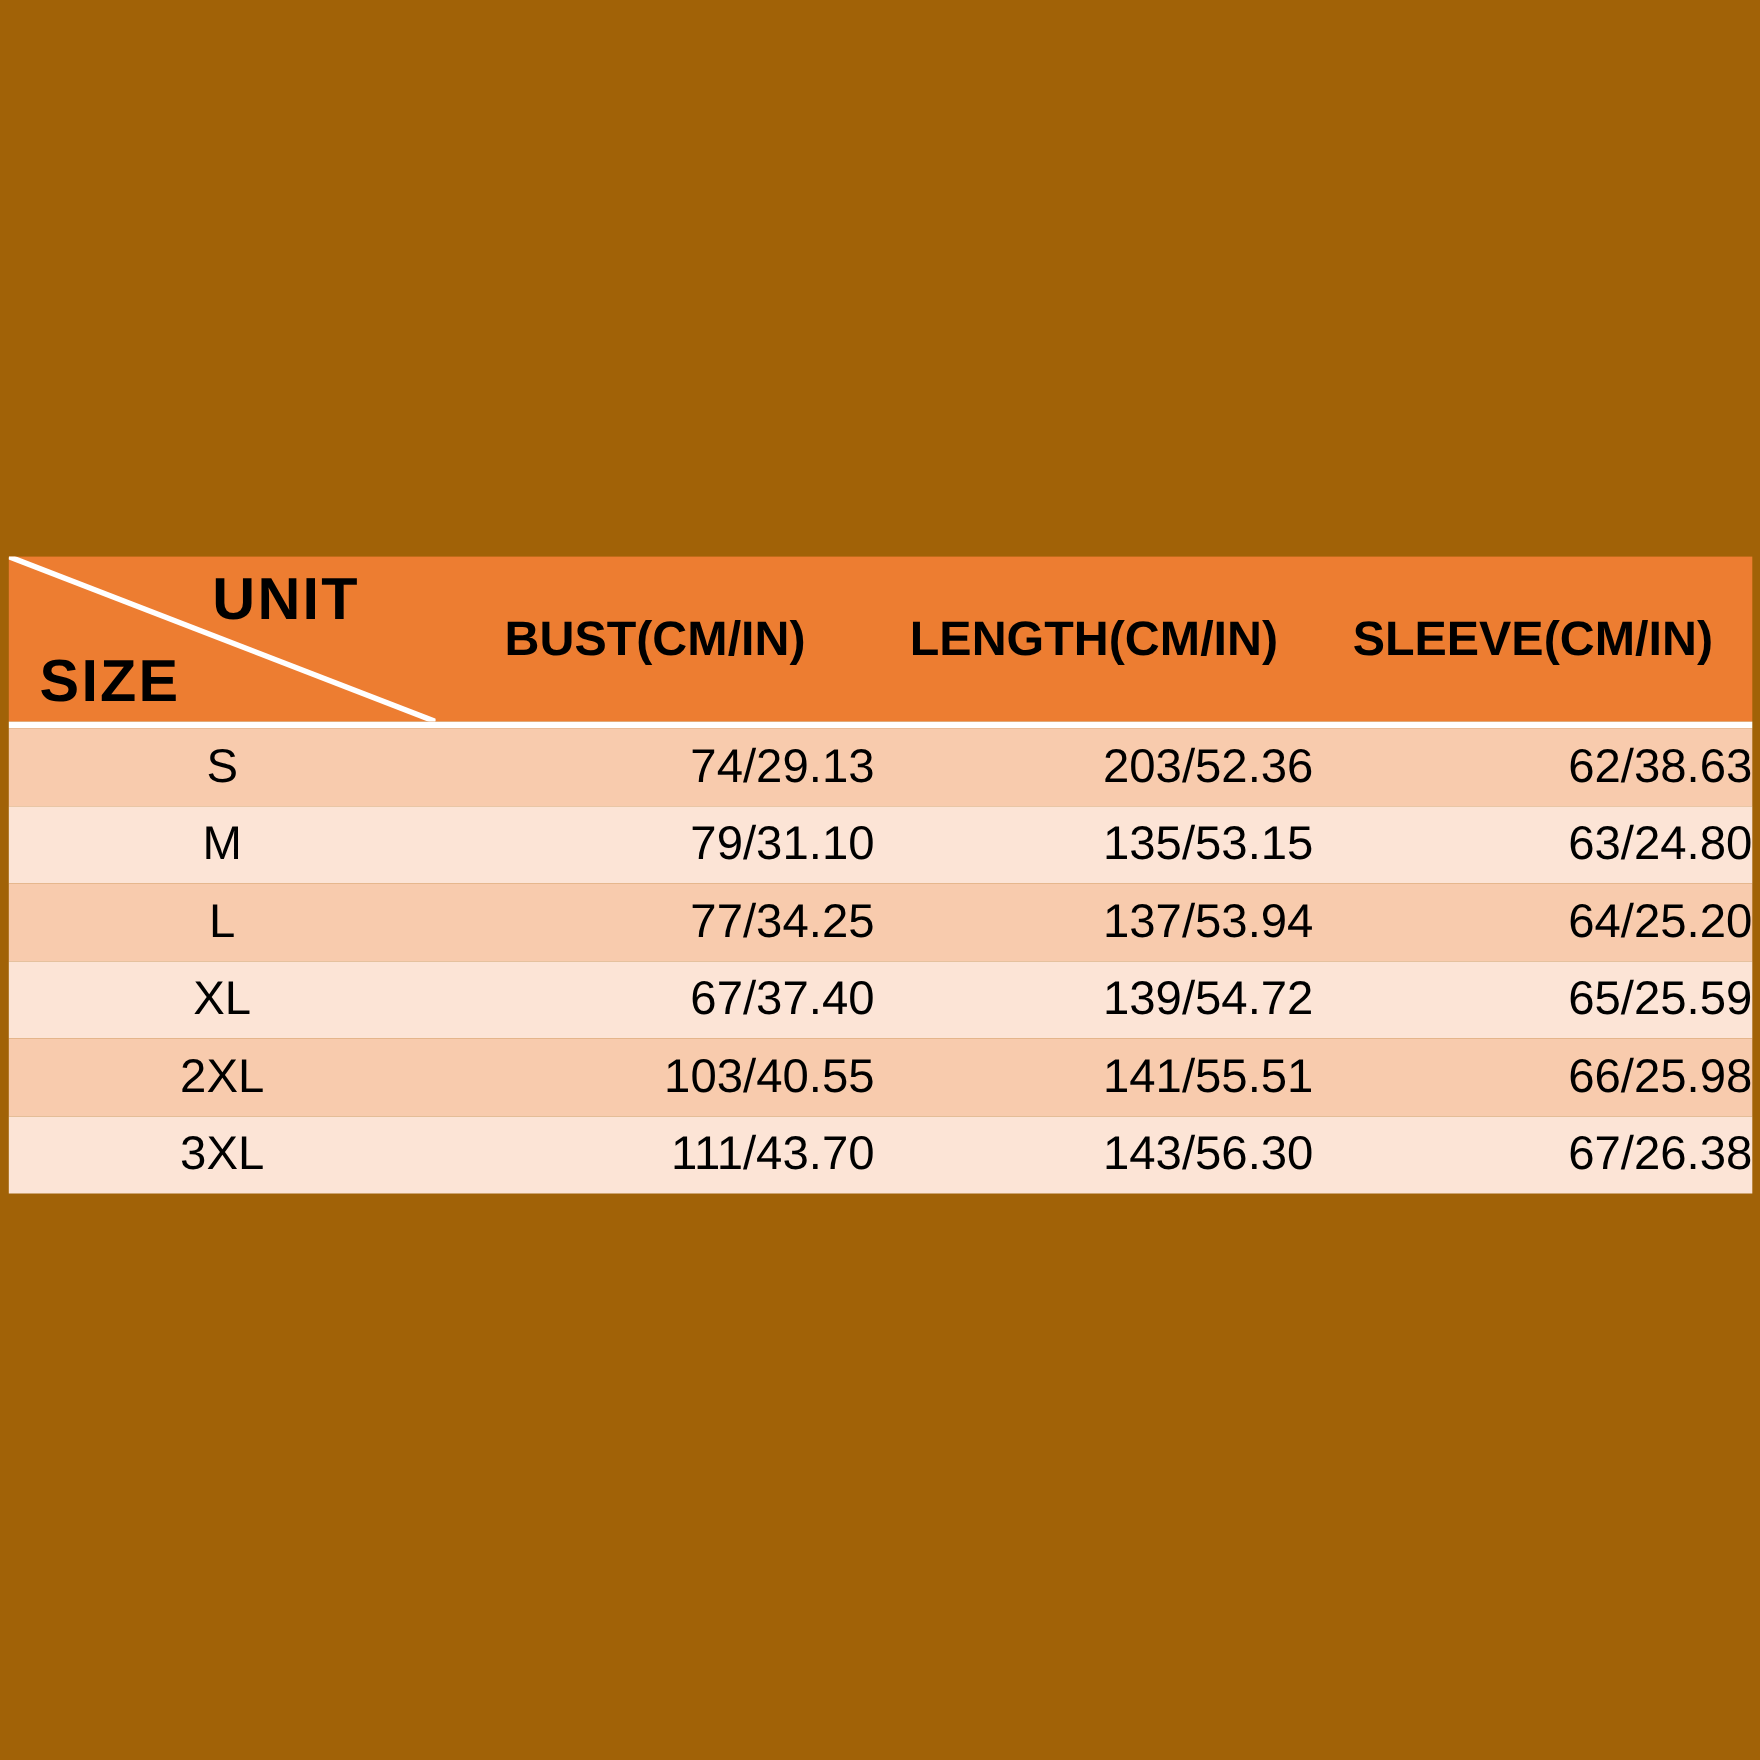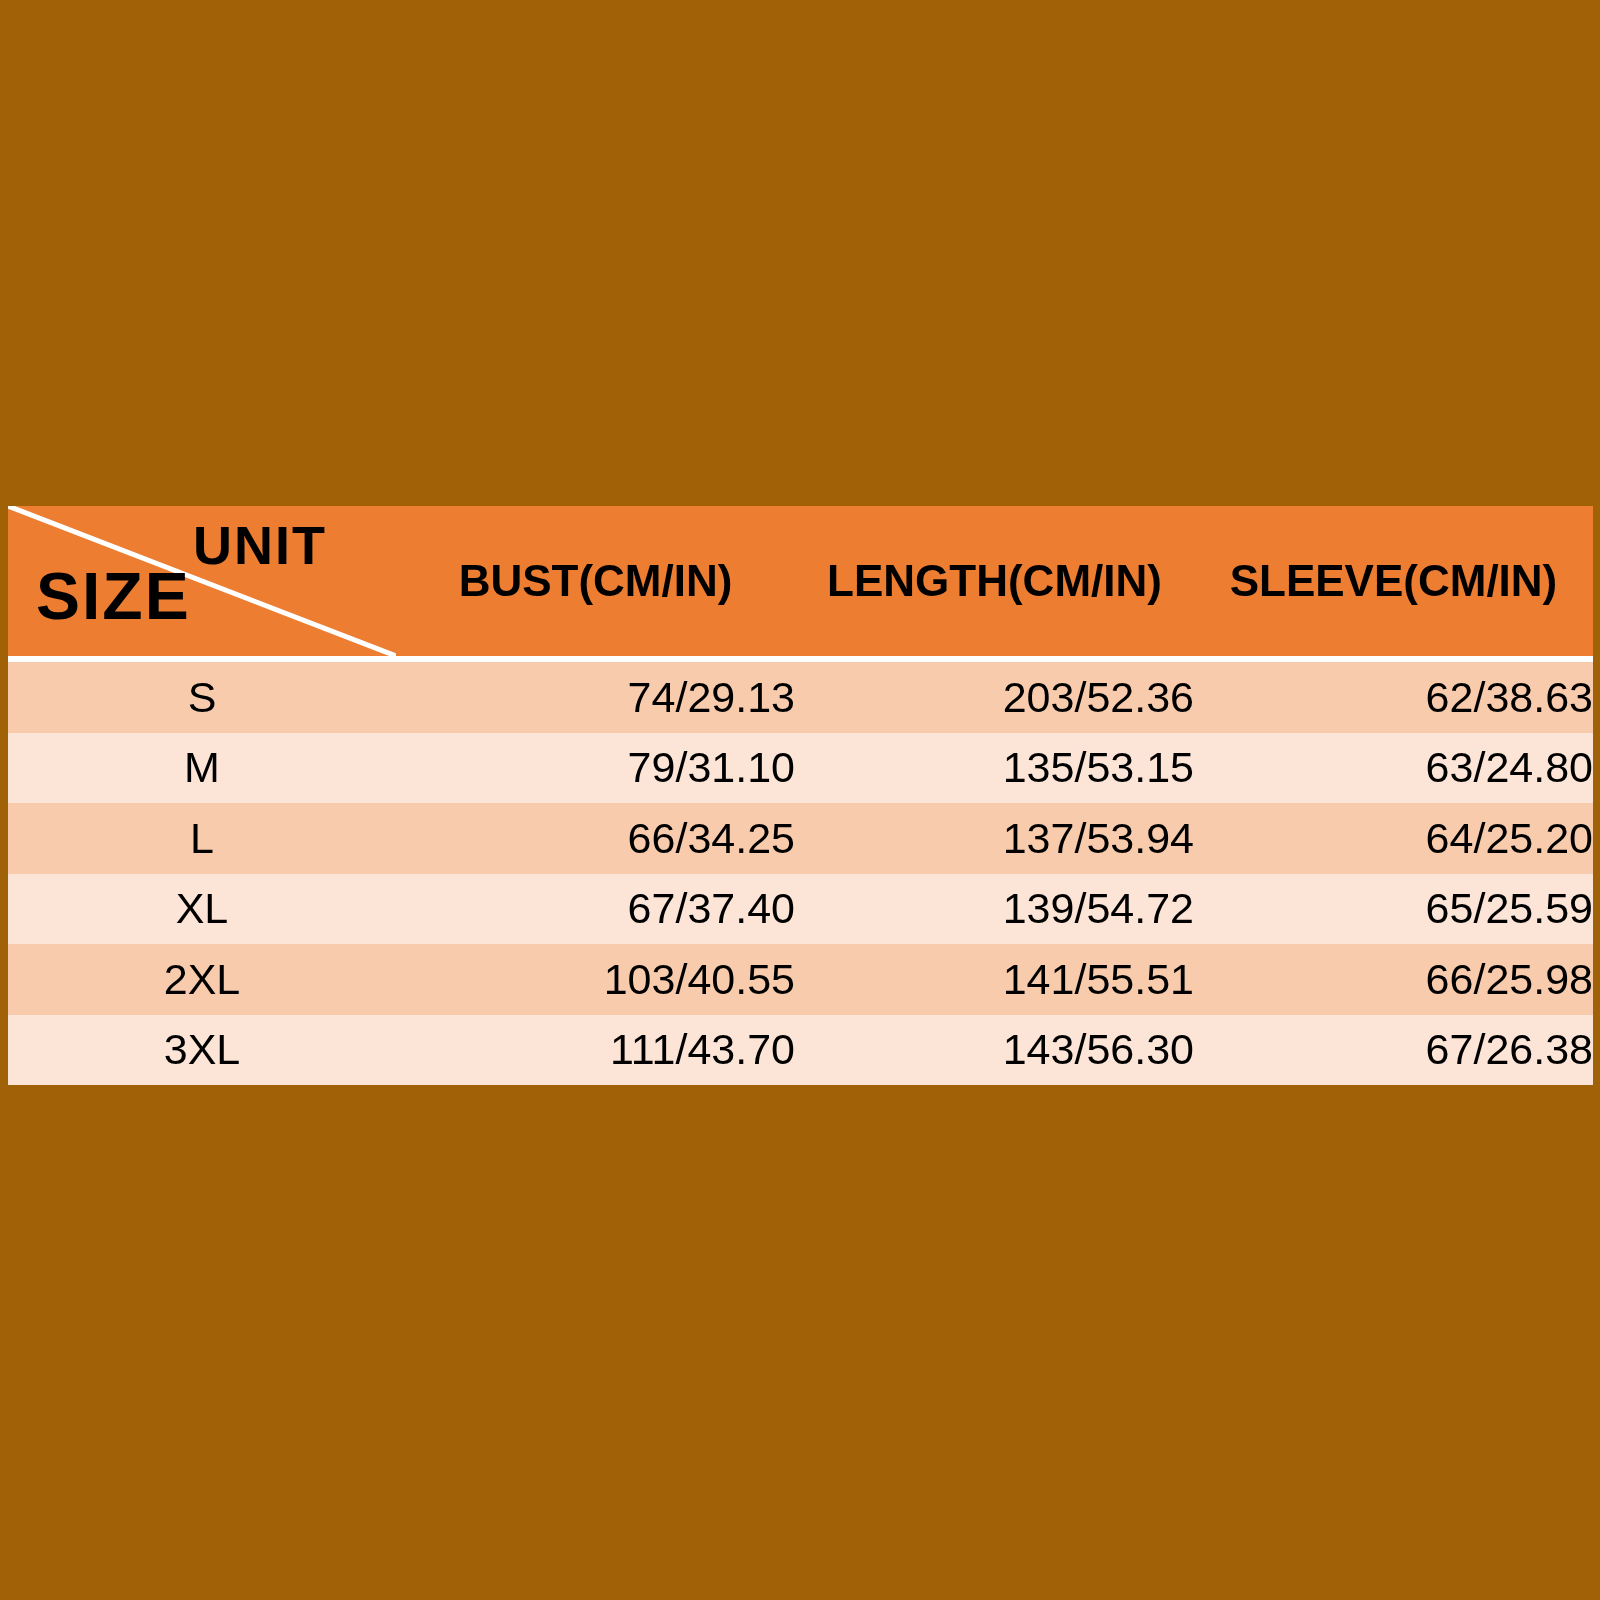--- a/index.html
+++ b/index.html
@@ -42,24 +42,24 @@
     position: absolute;
     top: 8px;
     left: 185px;
     font-weight: bold;
     font-size: 54px;
     letter-spacing: 2px;
     color: #000;
   }
   .corner-size {
     position: absolute;
-    bottom: 22px;
+    bottom: 6px;
     left: 28px;
     font-weight: bold;
-    font-size: 66px;
+    font-size: 54px;
     letter-spacing: 2px;
     color: #000;
   }
   .head-cell {
     flex: 1;
     display: flex;
     align-items: center;
     justify-content: center;
     font-weight: bold;
     font-size: 44px;
@@ -119,21 +119,21 @@
           <div class="cell">62/38.63</div>
         </div>
         <div class="row light">
           <div class="cell-size">M</div>
           <div class="cell">79/31.10</div>
           <div class="cell">135/53.15</div>
           <div class="cell">63/24.80</div>
         </div>
         <div class="row dark">
           <div class="cell-size">L</div>
-          <div class="cell">66/34.25</div>
+          <div class="cell">77/34.25</div>
           <div class="cell">137/53.94</div>
           <div class="cell">64/25.20</div>
         </div>
         <div class="row light">
           <div class="cell-size">XL</div>
           <div class="cell">67/37.40</div>
           <div class="cell">139/54.72</div>
           <div class="cell">65/25.59</div>
         </div>
         <div class="row dark">

